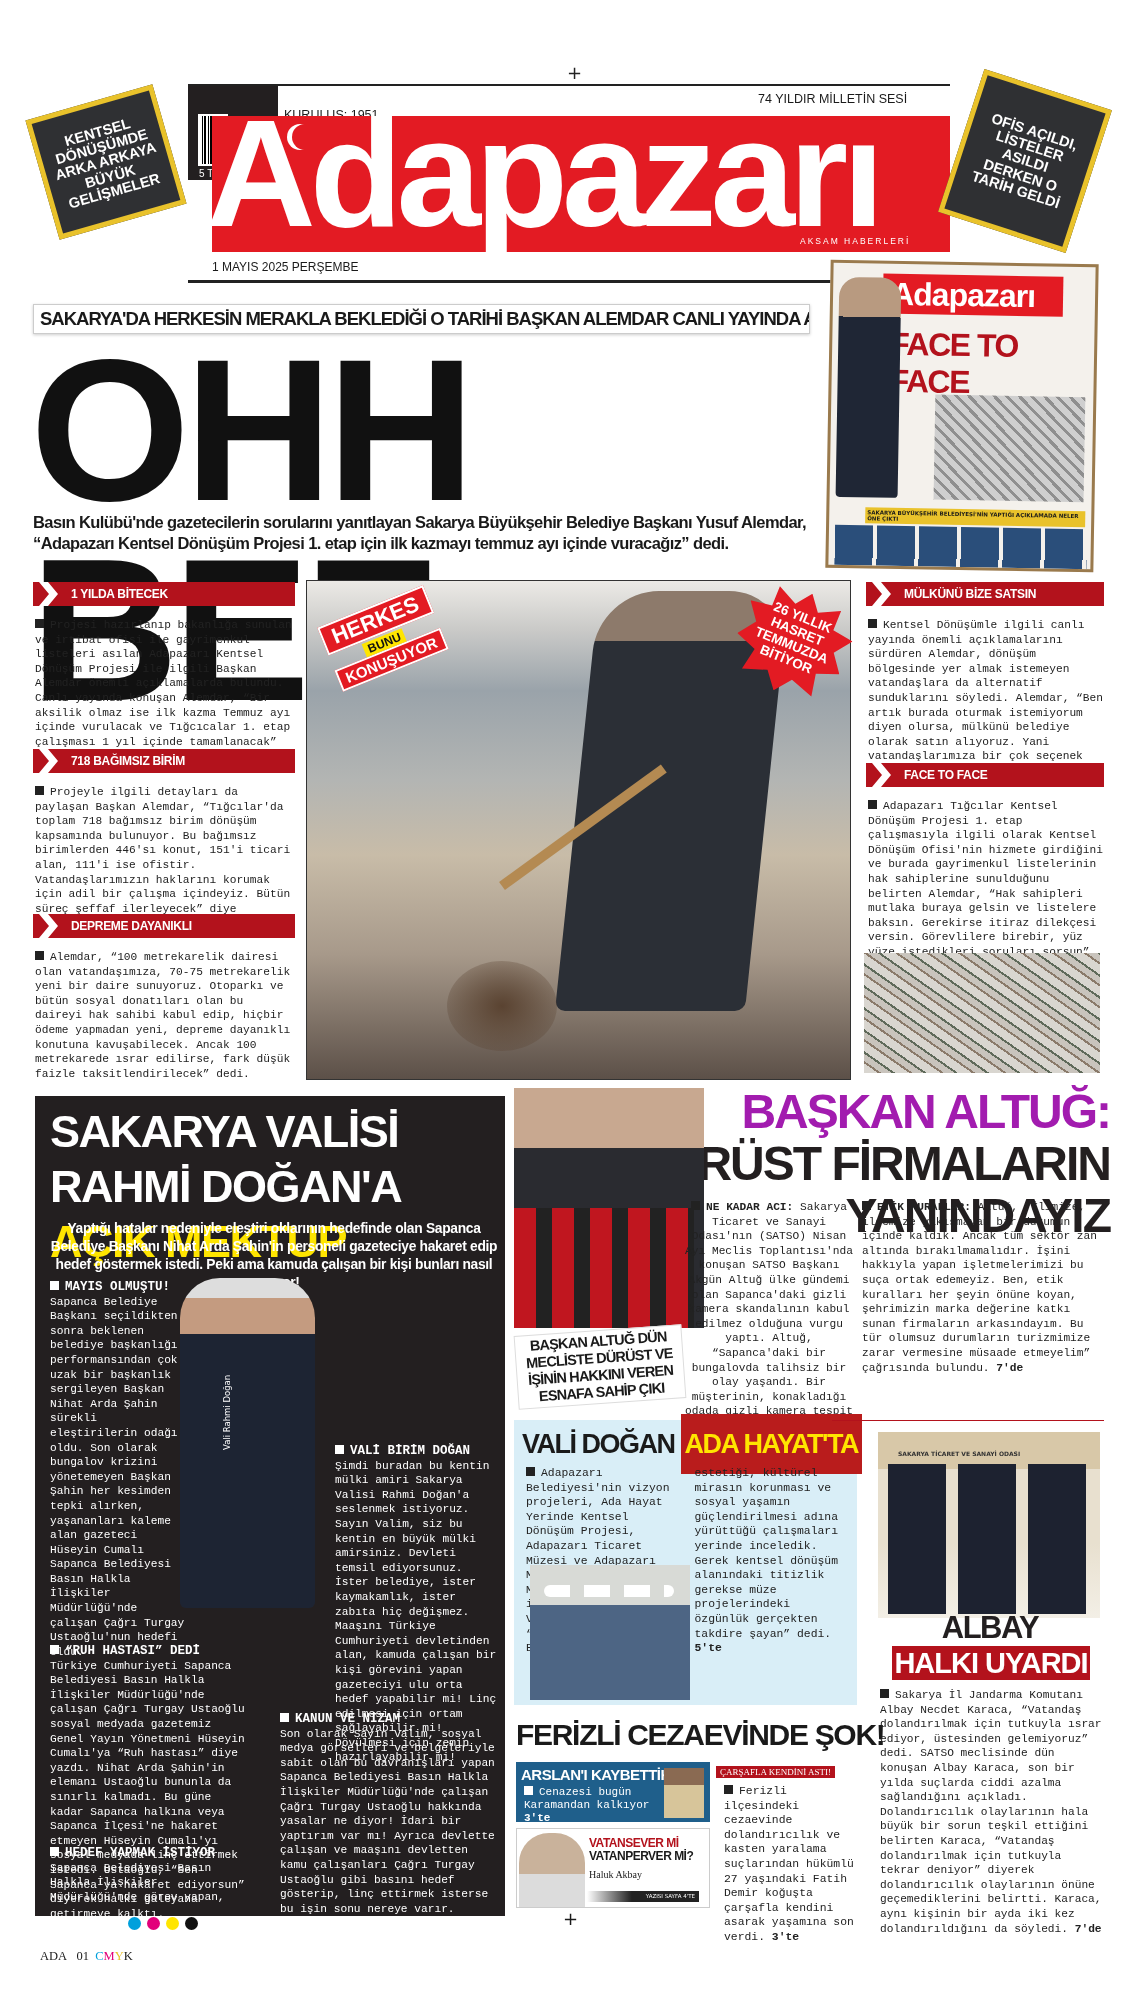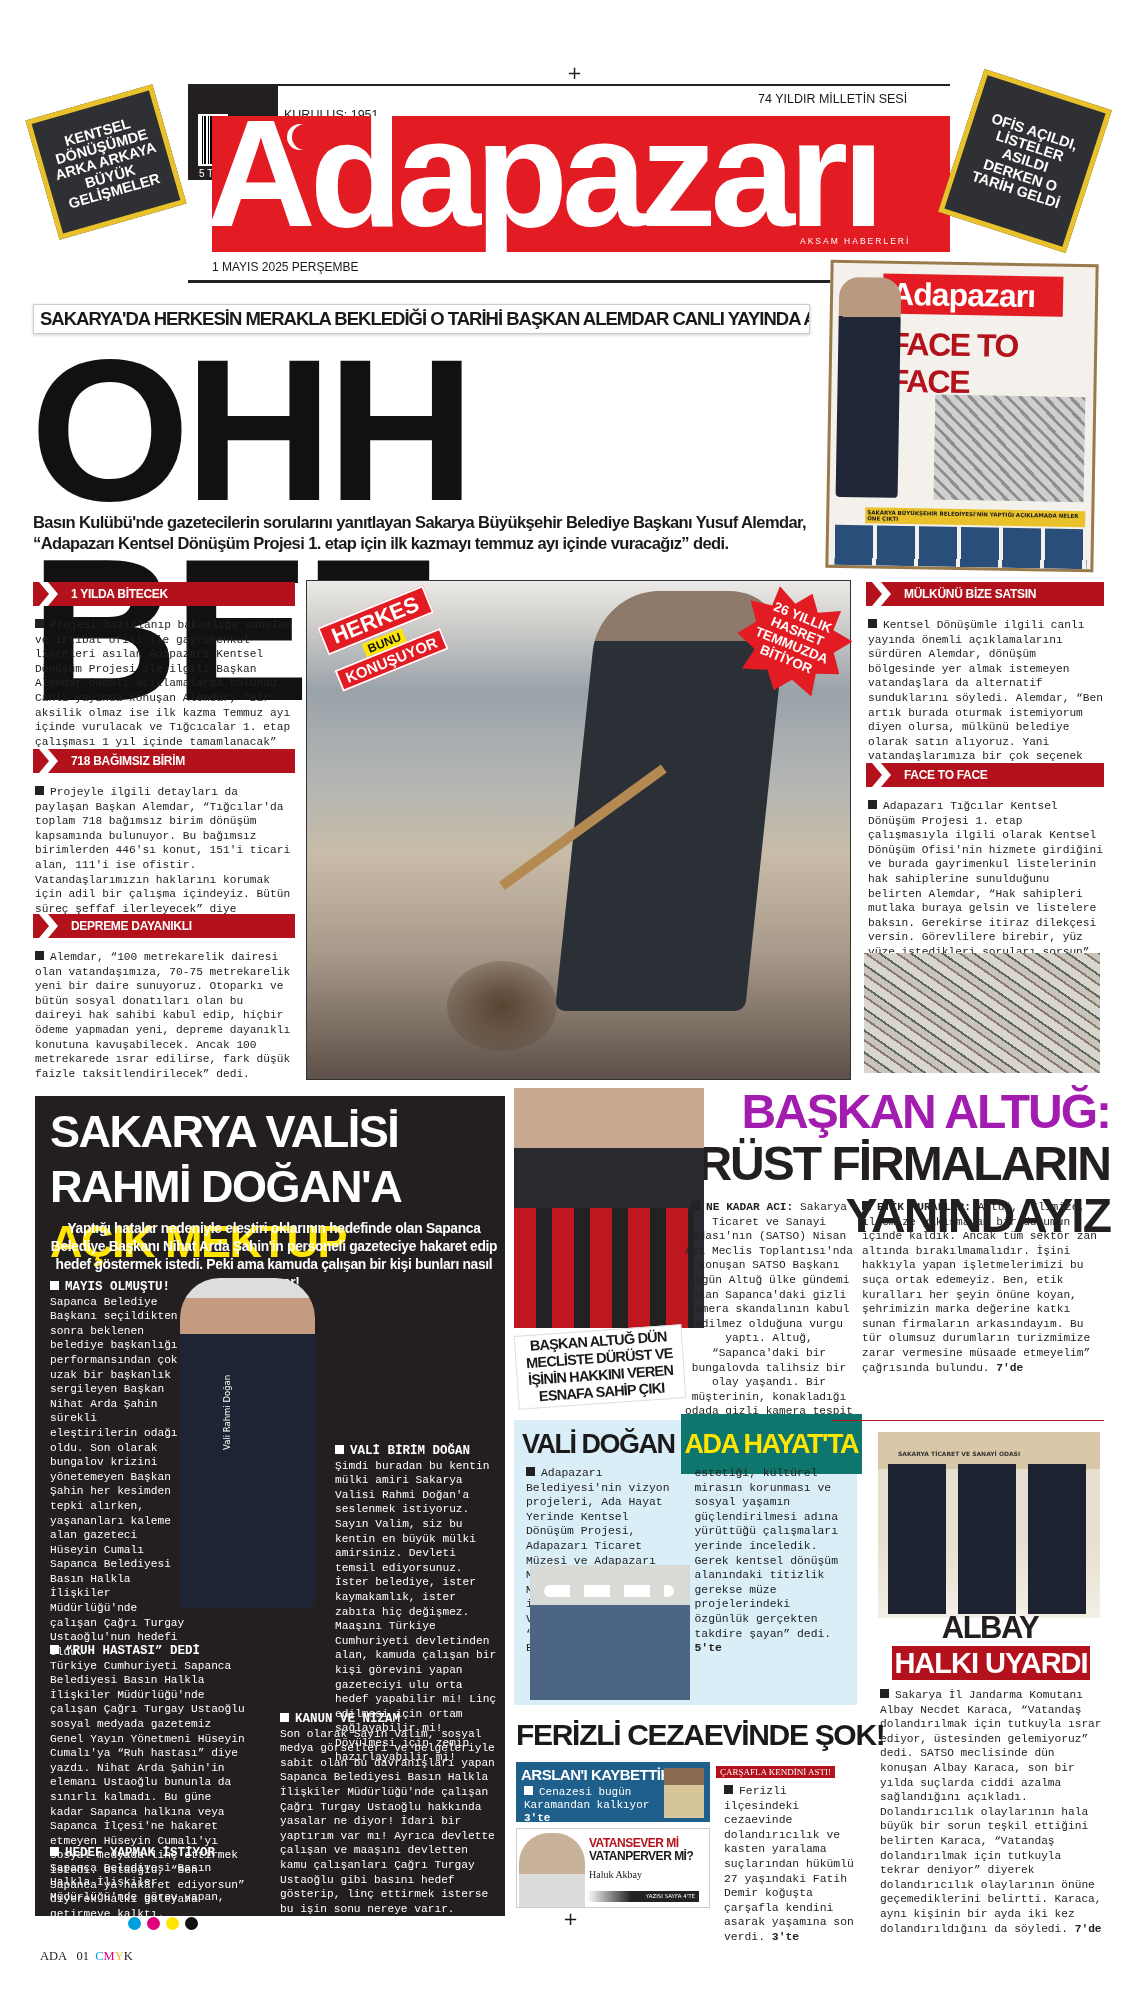--- a/index.html
+++ b/index.html
@@ -137,21 +137,21 @@
 <div class="abs body-text" style="left:684px;top:1200px;width:170px;text-align:center">
   <span class="sq"></span><b>NE KADAR ACI:</b> <span>Sakarya Ticaret ve Sanayi Odası'nın (SATSO) Nisan Ayı Meclis Toplantısı'nda konuşan SATSO Başkanı Akgün Altuğ ülke gündemi olan Sapanca'daki gizli kamera skandalının kabul edilmez olduğuna vurgu yaptı. Altuğ, “Sapanca'daki bir bungalovda talihsiz bir olay yaşandı. Bir müşterinin, konakladığı odada gizli kamera tespit ettiği yönündeki şikâyeti ile ülke gündemine geldik. Ne kadar acı” dedi.</span>
 </div>
 <div class="abs body-text" style="left:862px;top:1200px;width:244px">
   <span class="sq"></span><b>ETİK KURALLAR:</b> <span>Altuğ, “İlimize, ilçemize yakışmayan bir durumun içinde kaldık. Ancak tüm sektör zan altında bırakılmamalıdır. İşini hakkıyla yapan işletmelerimizi bu suça ortak edemeyiz. Ben, etik kuralları her şeyin önüne koyan, şehrimizin marka değerine katkı sunan firmaların arkasındayım. Bu tür olumsuz durumların turizmimize zarar vermesine müsaade etmeyelim” çağrısında bulundu.</span> <b>7'de</b>
 </div>
 
 <div class="abs" style="left:514px;top:1420px;width:343px;height:285px;background:#d9eef7"></div>
 <div class="abs cond" style="left:522px;top:1428px;font-size:27px;line-height:32px;letter-spacing:-1.5px;white-space:nowrap">
   <span>VALİ DOĞAN</span>
-  <span style="background:#0f766e;color:#ffe500;padding:15px 4px">ADA HAYAT'TA</span>
+  <span style="background:#b91c1c;color:#ffe500;padding:15px 4px">ADA HAYAT'TA</span>
 </div>
 <div class="abs body-text" style="left:526px;top:1466px;width:325px;column-count:2;column-gap:12px;font-size:11.4px">
   <span class="sq"></span><span>Adapazarı Belediyesi'nin vizyon projeleri, Ada Hayat Yerinde Kentsel Dönüşüm Projesi, Adapazarı Ticaret Müzesi ve Adapazarı Mutfak Kültürü Müzesi'ni yerinde inceleyen Sakarya Valisi Rahmi Doğan, “Adapazarı Belediyemiz'in şehir estetiği, kültürel mirasın korunması ve sosyal yaşamın güçlendirilmesi adına yürüttüğü çalışmaları yerinde inceledik. Gerek kentsel dönüşüm alanındaki titizlik gerekse müze projelerindeki özgünlük gerçekten takdire şayan” dedi.</span> <b>5'te</b>
 </div>
 <div class="photo" style="left:530px;top:1565px;width:160px;height:135px;background:linear-gradient(#d8dad6 0 30%,#4d6584 30% 100%)">
   <div class="abs" style="left:14px;top:20px;width:130px;height:12px;background:repeating-linear-gradient(90deg,#fff 0 26px,transparent 26px 40px);border-radius:6px"></div>
 </div>
 
 <div class="abs cond" style="left:516px;top:1718px;font-size:30px;line-height:34px;letter-spacing:-1.3px;white-space:nowrap">FERİZLİ CEZAEVİNDE ŞOK!</div>
 <div class="abs" style="left:516px;top:1762px;width:194px;height:60px;background:#1f5f8b;color:#fff">

